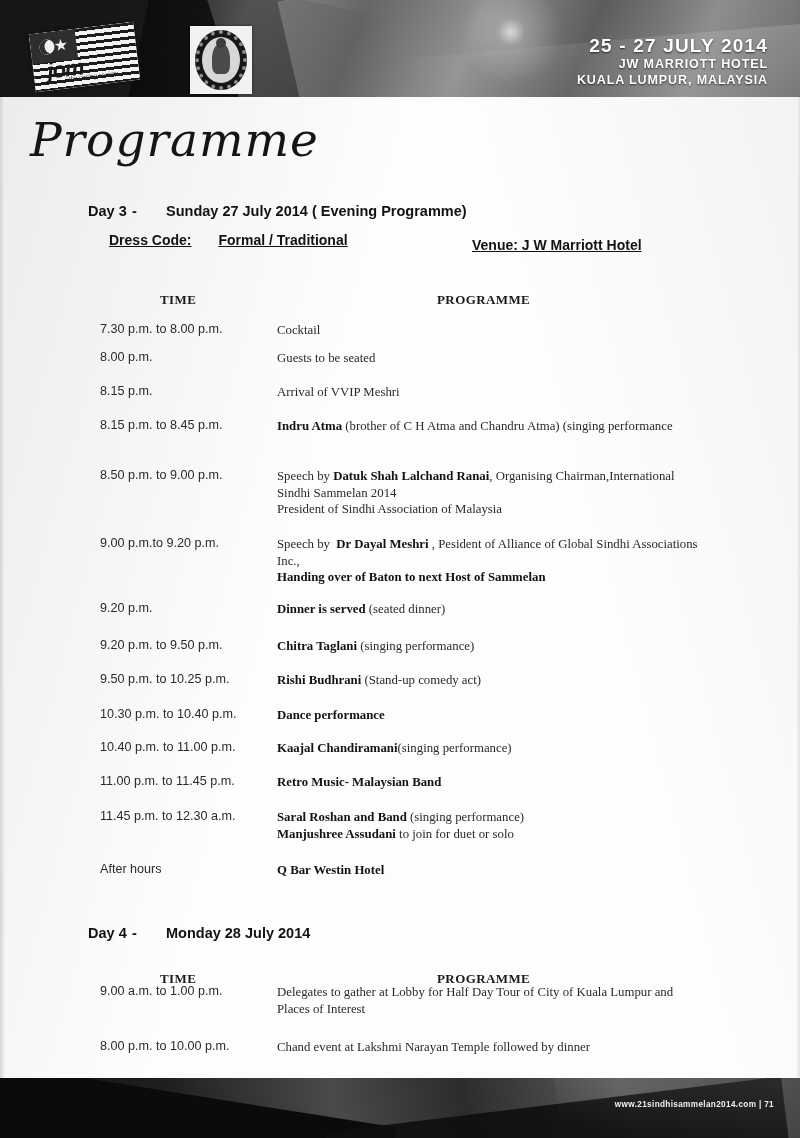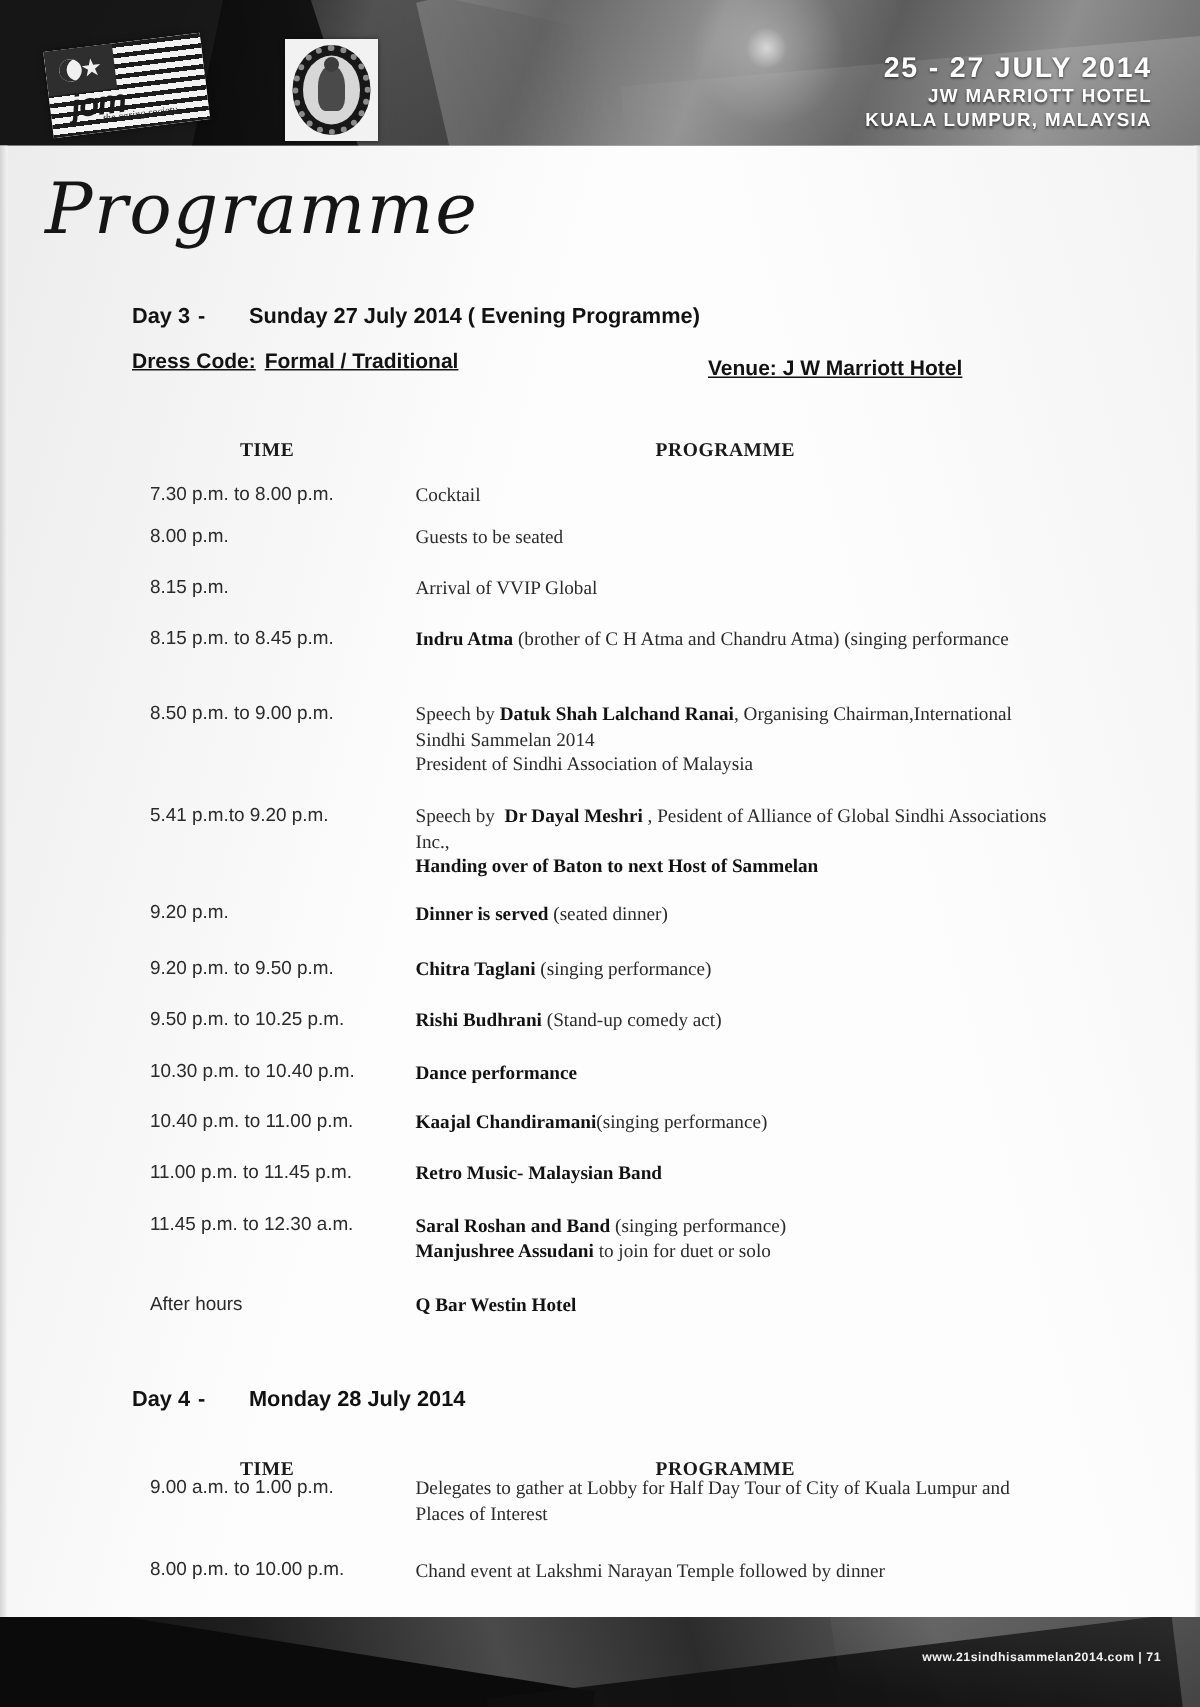--- a/index.html
+++ b/index.html
@@ -242,21 +242,21 @@
   .dayline .dash { display: inline-block; width: 34px; }
 
   .dress-row {
     position: absolute;
     left: 88px; top: 232px;
     font-family: "Liberation Sans", sans-serif;
     font-weight: bold;
     font-size: 14px;
     color: #121212;
   }
-  .dress-row .u { text-decoration: underline; }
+  .dress-row .u { text-decoration: underline; margin-left: 21px; }
   .dress-row .dc-label { margin-right: 6px; }
 
   .venue-block {
     position: absolute;
     left: 472px; top: 232px;
     font-family: "Liberation Sans", sans-serif;
     font-weight: bold;
     font-size: 14px;
     color: #121212;
     line-height: 27px;
@@ -408,32 +408,32 @@
       <div class="row" style="top: 322px;">
         <div class="time">7.30 p.m. to 8.00 p.m.</div>
         <div class="prog">Cocktail</div>
       </div>
       <div class="row" style="top: 350px;">
         <div class="time">8.00 p.m.</div>
         <div class="prog">Guests to be seated</div>
       </div>
       <div class="row" style="top: 384px;">
         <div class="time">8.15 p.m.</div>
-        <div class="prog">Arrival of VVIP Global</div>
+        <div class="prog">Arrival of VVIP Meshri</div>
       </div>
       <div class="row" style="top: 418px;">
         <div class="time">8.15 p.m. to 8.45 p.m.</div>
         <div class="prog"><b>Indru Atma</b> (brother of C H Atma and Chandru Atma) (singing performance</div>
       </div>
       <div class="row" style="top: 468px;">
         <div class="time">8.50 p.m. to 9.00 p.m.</div>
         <div class="prog">Speech by <b>Datuk Shah Lalchand Ranai</b>, Organising Chairman,International Sindhi Sammelan 2014<br>President of Sindhi Association of Malaysia</div>
       </div>
       <div class="row" style="top: 536px;">
-        <div class="time">5.41 p.m.to 9.20 p.m.</div>
+        <div class="time">9.00 p.m.to 9.20 p.m.</div>
         <div class="prog">Speech by&nbsp; <b>Dr Dayal Meshri</b> , Pesident of Alliance of Global Sindhi Associations Inc.,<br><b>Handing over of Baton to next Host of Sammelan</b></div>
       </div>
       <div class="row" style="top: 601px;">
         <div class="time">9.20 p.m.</div>
         <div class="prog"><b>Dinner is served</b> (seated dinner)</div>
       </div>
       <div class="row" style="top: 638px;">
         <div class="time">9.20 p.m. to 9.50 p.m.</div>
         <div class="prog"><b>Chitra Taglani</b> (singing performance)</div>
       </div>

